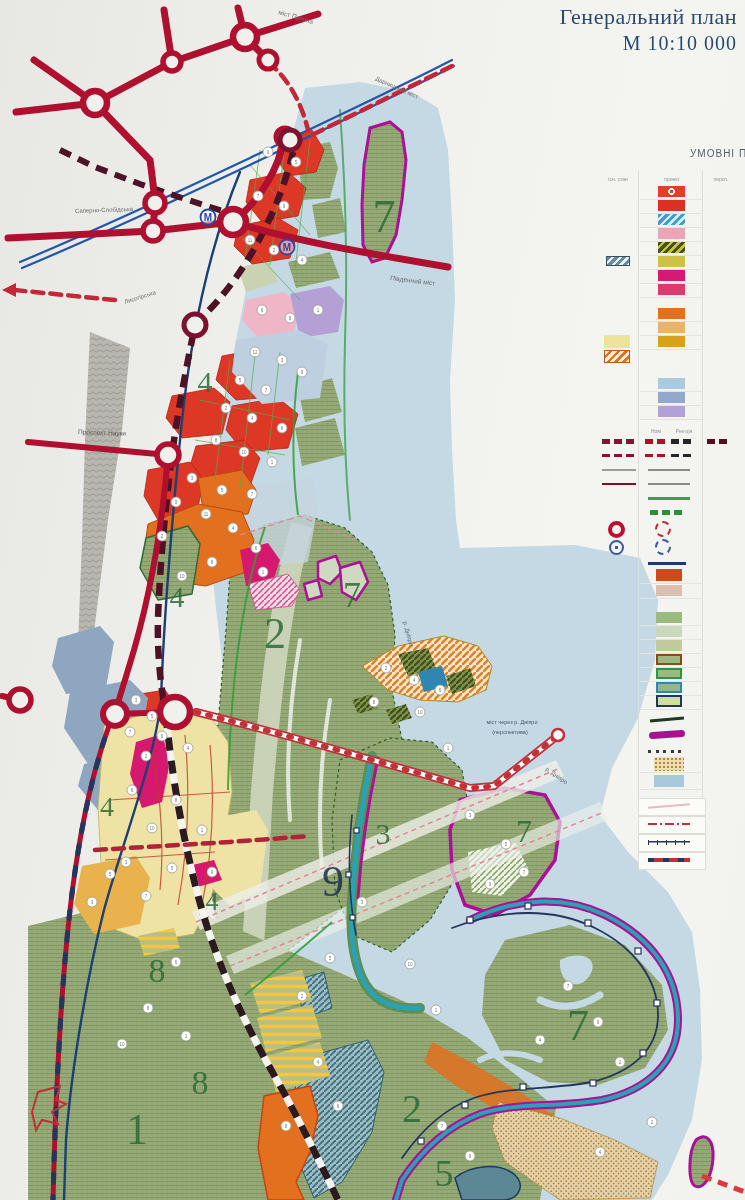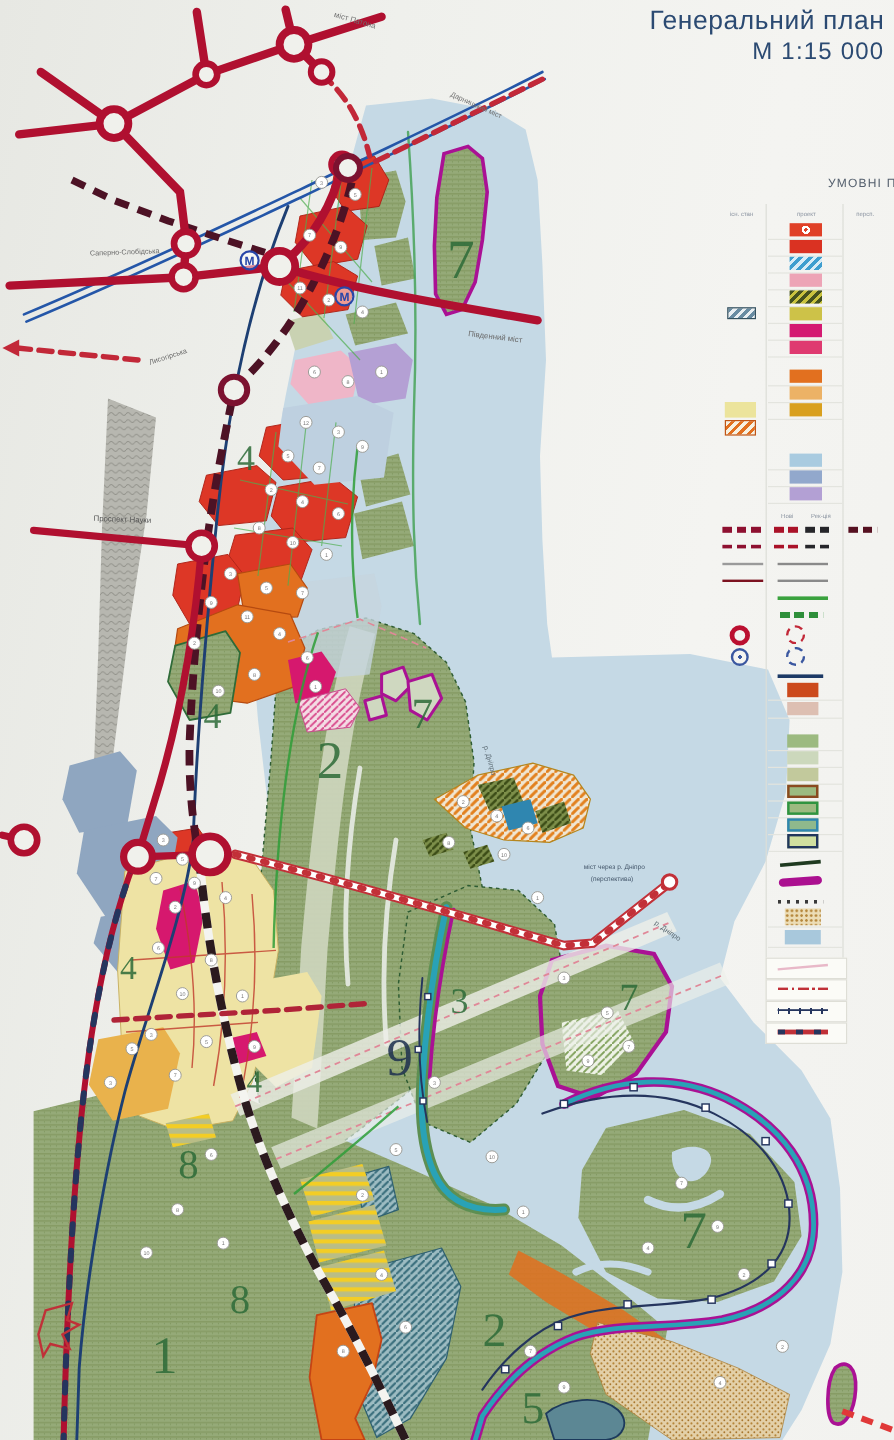--- a/index.html
+++ b/index.html
@@ -1,20 +1,20 @@
 <!DOCTYPE html>
 <html><head>
 <meta charset="utf-8">
 <style>
   html,body{margin:0;padding:0;}
   body{width:745px;height:1200px;overflow:hidden;font-family:"Liberation Sans",sans-serif;}
   .stage{position:relative;width:745px;height:1200px;
     background:linear-gradient(100deg,#e7e8e3 0%,#eff0ec 35%,#f4f4f1 70%,#f2f2ef 100%);}
   svg{position:absolute;left:0;top:0;}
-  .title-block{position:absolute;right:8px;top:4px;text-align:right;color:#2b4a72;z-index:5;}
+  .title-block{position:absolute;right:8px;top:4px;text-align:right;color:#2b4a72;z-index:5;font-family:Liberation Serif, serif;}
   .title-line1{font-size:22px;letter-spacing:.5px;}
   .title-line2{font-size:20px;letter-spacing:1px;margin-top:2px;}
   .legend{position:absolute;left:598px;top:142px;width:147px;height:745px;z-index:4;}
   .legend-header{position:absolute;left:92px;top:6px;font-size:10px;letter-spacing:1px;color:#55606e;white-space:nowrap;}
   .lg-col-label{position:absolute;font-size:5px;color:#8a93a0;transform:translateX(-50%);white-space:nowrap;}
   .lg-grid-v{position:absolute;width:1px;background:#dcded7;top:28px;height:700px;}
   .lg-row-line{position:absolute;height:1px;background:#e3e4de;}
   .lg-box{position:absolute;background:#fbfbf7;border:1px solid #deded6;}
   .lg-mark{position:absolute;box-sizing:border-box;}
 </style>
@@ -493,21 +493,21 @@
         <text x="287" y="250.5" text-anchor="middle" font-size="10" font-weight="bold" fill="#2846a8" font-family="&quot;Liberation Sans&quot;,sans-serif">М</text>
       </g>
 <g id="g-bridge-label">
         <text x="512" y="724" text-anchor="middle" font-size="5.5" fill="#44566a" font-family="&quot;Liberation Sans&quot;,sans-serif">міст через р. Дніпро</text>
         <text x="510" y="734" text-anchor="middle" font-size="5.5" fill="#44566a" font-family="&quot;Liberation Sans&quot;,sans-serif">(перспектива)</text>
       </g>
 </svg>
 
 <div class="title-block">
   <div class="title-line1">Генеральний план</div>
-  <div class="title-line2">М 1:15 000</div>
+  <div class="title-line2">М 10:10 000</div>
 </div>
 
 <div class="legend">
   <div class="legend-header">УМОВНІ ПО</div>
   <div id="legend-body">
         <div class="lg-grid-v" style="left: 40px;"></div>
         <div class="lg-grid-v" style="left: 104px;"></div>
         <div class="lg-col-label" style="left: 20px; top: 34px;">існ. стан</div>
         <div class="lg-col-label" style="left: 74px; top: 34px;">проект</div>
         <div class="lg-col-label" style="left: 123px; top: 34px;">персп.</div>

